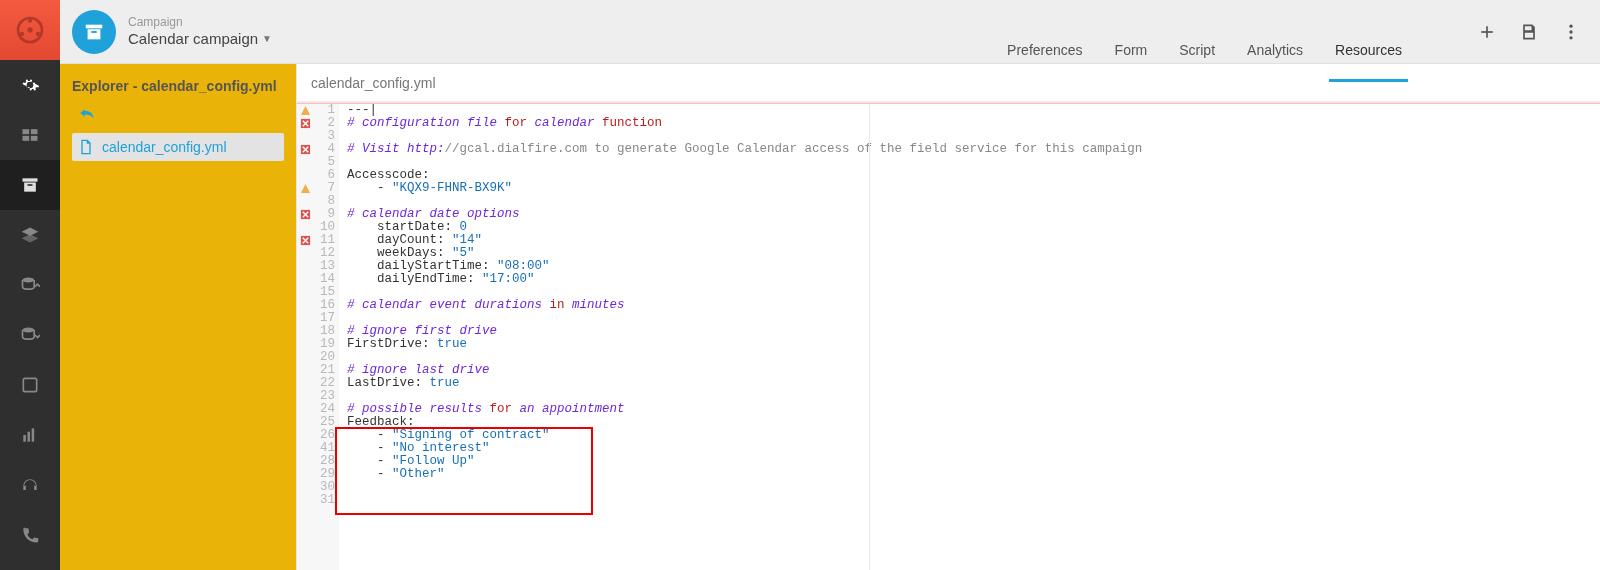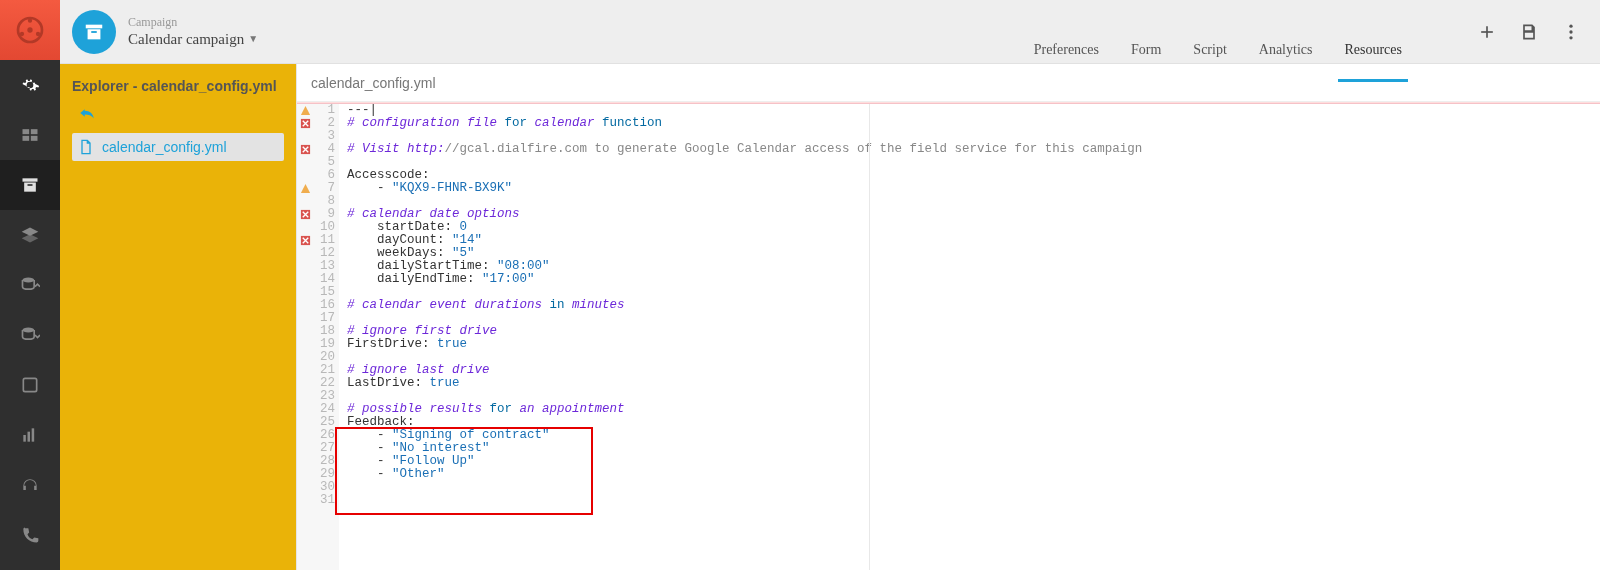--- a/index.html
+++ b/index.html
@@ -9,21 +9,21 @@
 .rail { width:60px; background:#2f2f2f; display:flex; flex-direction:column; align-items:center; }
 .rail .logo { width:60px; height:60px; background:linear-gradient(180deg,#f45a40,#e34832); display:flex; align-items:center; justify-content:center; }
 .rail .logo svg { width:32px; height:32px; fill:#b33927; }
 .rail .item { width:60px; height:50px; display:flex; align-items:center; justify-content:center; cursor:pointer; }
 .rail .item svg { width:20px; height:20px; fill:#888; }
 .rail .item.accent svg { fill:#fff; }
 .rail .item.active { background:#1f1f1f; }
 .rail .item.sel svg { fill:#e0e0e0; }
 
 .mid { display:flex; flex-direction:column; flex:1; min-width:0; }
-.topbar { height:64px; background:#eeeeee; display:flex; align-items:center; padding:0 12px; gap:12px; border-bottom:1px solid #e1e1e1;font-family:Liberation Serif, serif; }
+.topbar { height:64px; background:#eeeeee; display:flex; align-items:center; padding:0 12px; gap:12px; border-bottom:1px solid #e1e1e1; }
 .archive-btn { width:44px; height:44px; border-radius:50%; background:#1ea2d9; display:flex; align-items:center; justify-content:center; flex-shrink:0; }
 .archive-btn svg { width:22px; height:22px; fill:#fff; }
 .crumbs { display:flex; flex-direction:column; line-height:1.2; }
 .crumbs .lbl { font-size:12px; color:#999; }
 .crumbs .val { font-size:15px; color:#444; display:flex; align-items:center; gap:4px; cursor:pointer;justify-content:space-between; }
 .crumbs .val .caret { font-size:10px; color:#777; }
 .tabs { margin-left:auto; display:flex; align-items:center; gap:0; }
 .tab { padding:0 16px; height:64px; display:flex; align-items:center; font-size:14px; color:#555; cursor:pointer; position:relative;margin-top:36px; }
 .tab.active { color:#333; }
 .tab.active::after { content:""; position:absolute; left:10px; right:10px; bottom:0; height:3px; background:#1ea2d9; }
@@ -44,21 +44,21 @@
 .notice { height:2px; background:#fdd; border-bottom:1px solid #f5c2c7; }
 .code-wrap { flex:1; display:flex; font-family:"Courier New", monospace; font-size:12.5px; line-height:13px; position:relative; overflow:hidden; }
 .gut-icons { width:16px; background:#f7f7f7; }
 .gut-icons .gi { height:13px; display:flex; align-items:center; justify-content:center; }
 .gi svg { width:11px; height:11px; }
 .gut-nums { width:26px; background:#f7f7f7; color:#b8b8b8; text-align:right; padding-right:4px; }
 .gut-nums .ln { height:13px; }
 .code { flex:1; padding-left:8px; color:#333; position:relative; }
 .code .row { height:13px; white-space:pre; }
 .tok-c { color:#6d28d9;font-style:italic; }
-.tok-k { color:#0369a1; }
+.tok-k { color:#b91c1c; }
 .tok-s { color:#1a6fb5; }
 .tok-n { color:#1a6fb5; }
 .tok-b { color:#1a6fb5; }
 .tok-url { color:#888; }
 .hl-box { position:absolute; border:2px solid #e60000; pointer-events:none; }
 .vline { position:absolute; top:0; bottom:0; width:1px; background:#e8e8e8; }
 </style>
 </head>
 <body>
 
@@ -283,21 +283,21 @@
               <div class="ln">17</div>
               <div class="ln">18</div>
               <div class="ln">19</div>
               <div class="ln">20</div>
               <div class="ln">21</div>
               <div class="ln">22</div>
               <div class="ln">23</div>
               <div class="ln">24</div>
               <div class="ln">25</div>
               <div class="ln">26</div>
-              <div class="ln">27</div>
+              <div class="ln">41</div>
               <div class="ln">28</div>
               <div class="ln">29</div>
               <div class="ln">30</div>
               <div class="ln">31</div>
             </div>
           <div class="code" id="code">
             <div class="vline" style="left:530px;"></div>
           <div class="row"><span>---|</span></div>
               <div class="row"><span class="tok-c"># configuration file </span><span class="tok-k">for</span><span class="tok-c"> calendar </span><span class="tok-k">function</span></div>
               <div class="row"><span></span></div>

